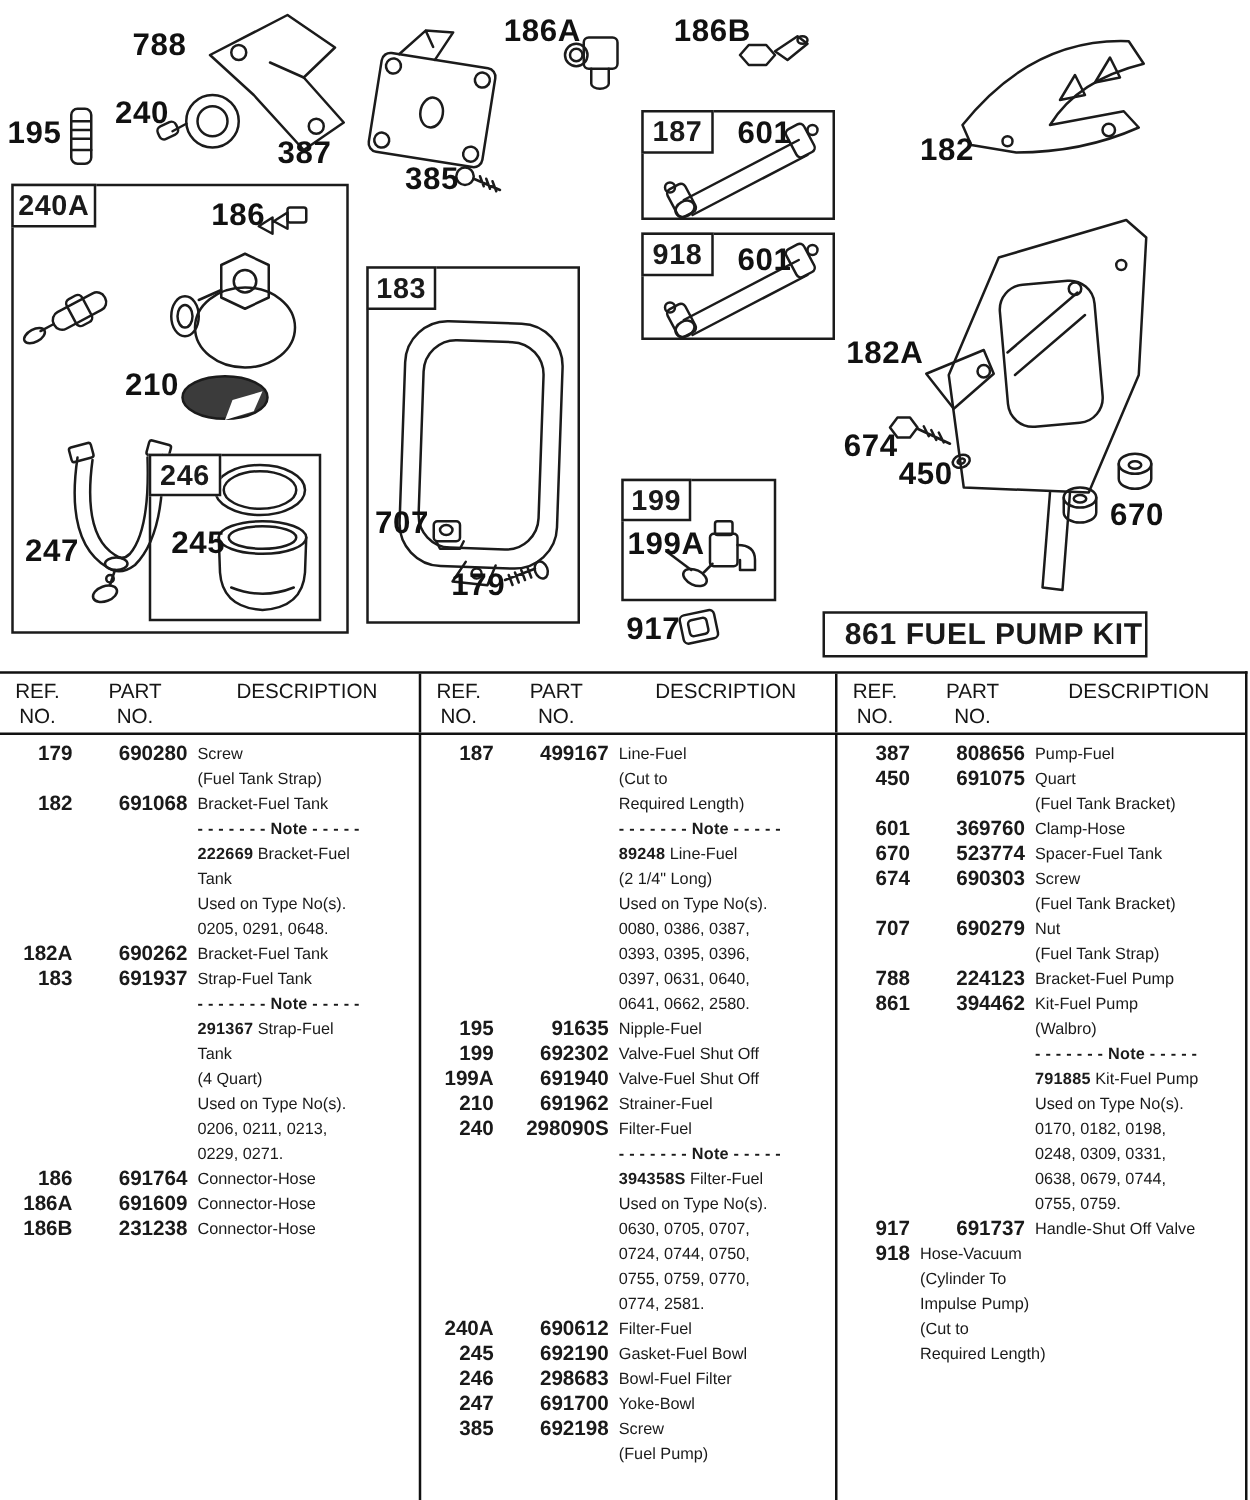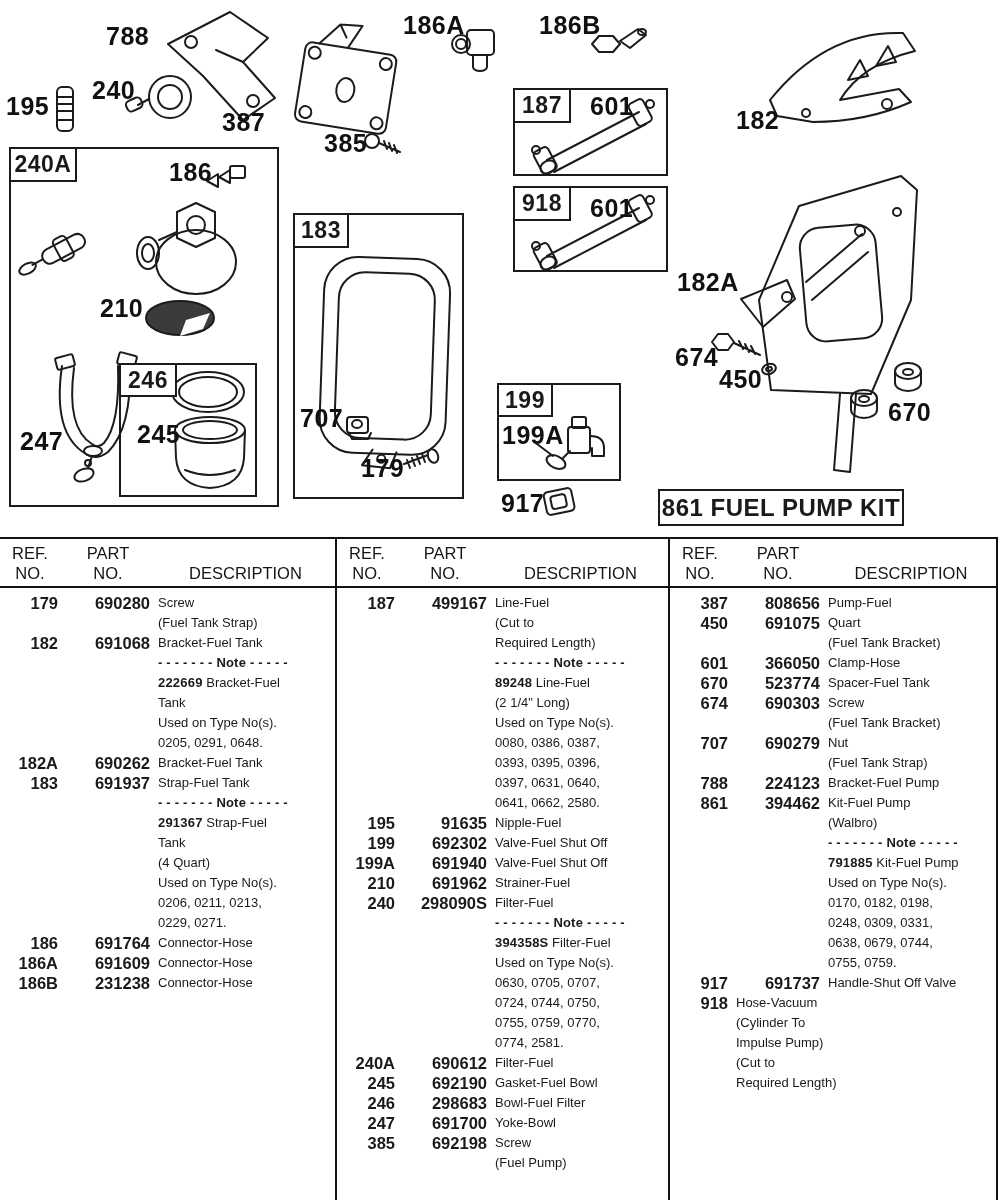--- a/index.html
+++ b/index.html
@@ -13,21 +13,21 @@
   .kitbox{position:absolute;border:2px solid #1b1b1b;background:#fff;z-index:2;display:flex;align-items:center;justify-content:center;font-weight:bold;font-size:24px;letter-spacing:.5px;}
   
   .parts-table{position:absolute;left:0;top:537px;width:996px;border-top:2px solid #111;border-right:2px solid #111;background:#fff;}
   .t-row{display:grid;grid-template-columns:335px 333px 328px;}
   .t-head{border-bottom:2px solid #111;}
   .pcol{padding:0 0 0 2px;}
   .t-row .pcol + .pcol{border-left:2px solid #111;}
   .t-body .pcol{min-height:608px;padding-top:5px;}
   .hgrid{display:grid;grid-template-columns:56px 84px 1fr;column-gap:8px;padding:4px 2px 3px 0;}
   .hc{text-align:center;font-size:16.5px;line-height:20px;color:#151515;}
-  .hc.desc{display:flex;align-items:flex-end;justify-content:center;}
+  .hc.desc{display:flex;justify-content:center;}
   .trow{display:grid;grid-template-columns:56px 84px 1fr;column-gap:8px;}
   .c-ref,.c-part{font-weight:bold;text-align:right;font-size:16.5px;line-height:20px;white-space:nowrap;}
   .c-desc{font-size:13px;}
   .c-desc .dline{line-height:20px;white-space:nowrap;}
   .c-desc b{font-weight:bold;letter-spacing:.2px;}
 </style>
 </head>
 <body>
 
 <div class="diagram">
@@ -254,21 +254,21 @@
   <div class="callout" style="left:361px;top:454px;">179</div>
   <div class="callout" style="left:502px;top:421px;">199A</div>
   <div class="callout" style="left:501px;top:489px;">917</div>
   <div class="callout" style="left:677px;top:268px;">182A</div>
   <div class="callout" style="left:675px;top:343px;">674</div>
   <div class="callout" style="left:719px;top:365px;">450</div>
   <div class="callout" style="left:888px;top:398px;">670</div>
   <div class="callout" style="left:590px;top:92px;">601</div>
   <div class="callout" style="left:590px;top:194px;">601</div>
 
-  <div class="kitbox" style="left:658px;top:489px;width:242px;height:33px;">
+  <div class="kitbox" style="left:658px;top:489px;width:242px;height:33px;padding-left:14px;">
     <span>861 FUEL PUMP KIT</span>
   </div>
 </div>
 
 <div class="parts-table">
   <div class="t-row t-head">
     <div class="pcol">
       <div class="hgrid">
         <div class="hc">
             <div>REF.</div>
@@ -487,21 +487,21 @@
         <div class="trow">
           <div class="c-ref">450</div>
           <div class="c-part">691075</div>
           <div class="c-desc">
             <div class="dline"><span>Quart</span></div>
             <div class="dline"><span>(Fuel Tank Bracket)</span></div>
           </div>
         </div>
         <div class="trow">
           <div class="c-ref">601</div>
-          <div class="c-part">366050</div>
+          <div class="c-part">369760</div>
           <div class="c-desc">
             <div class="dline"><span>Clamp-Hose</span></div>
           </div>
         </div>
         <div class="trow">
           <div class="c-ref">670</div>
           <div class="c-part">523774</div>
           <div class="c-desc">
             <div class="dline"><span>Spacer-Fuel Tank</span></div>
           </div>

